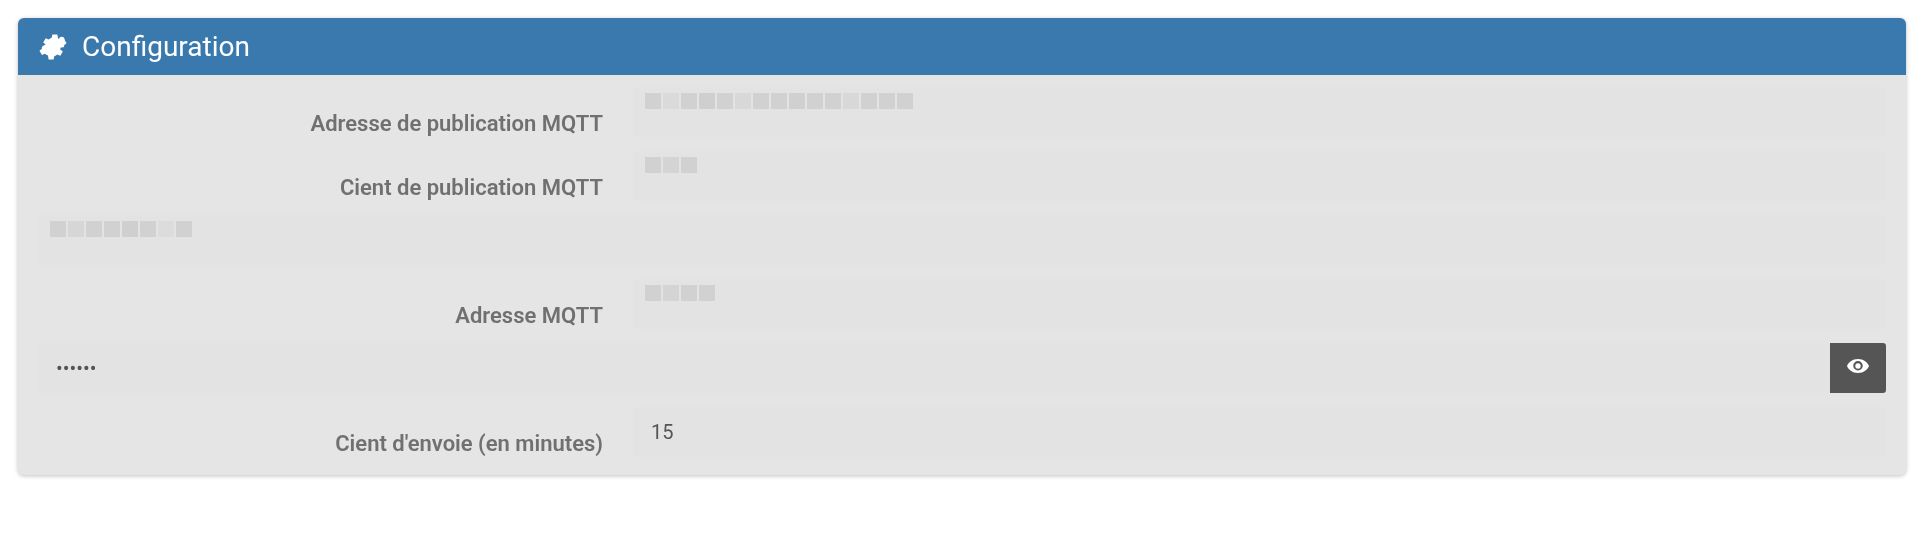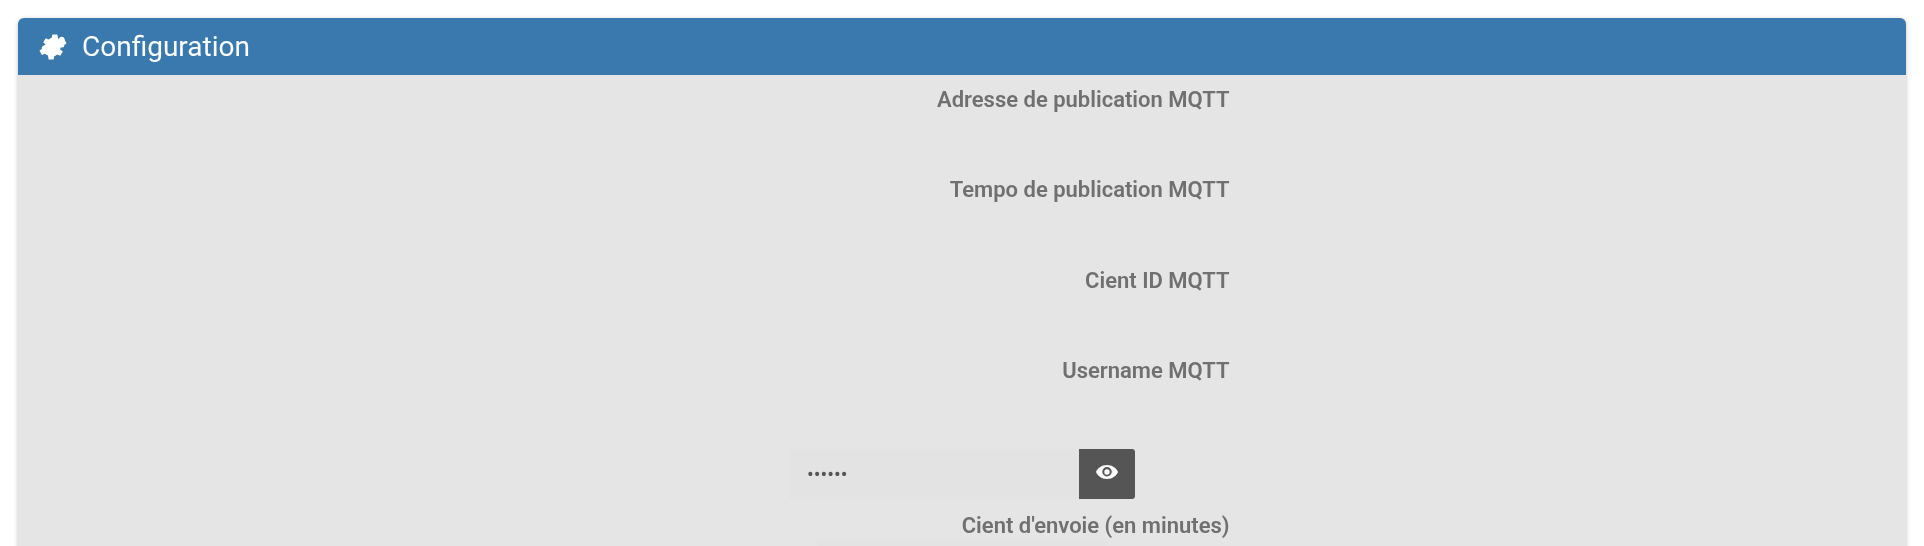--- a/index.html
+++ b/index.html
@@ -17,23 +17,22 @@
     padding: 12px 20px;
     display: flex;
     align-items: center;
     font-size: 28px;
     font-weight: 400;
   }
   .panel-header .icon { margin-right: 14px; display: inline-flex; }
   .panel-body { padding: 12px 20px 4px 20px; }
   .form-row {
     display: flex;
-    align-items: center;
+    align-items: flex-end;
     margin-bottom: 14px;
-    flex-direction: column;
   }
   .form-label {
     width: 595px;
     text-align: right;
     padding-right: 30px;
     color: #707070;
     font-size: 22px;
     font-weight: 600;
     display: flex;
     align-items: center;
@@ -122,52 +121,51 @@
               <span style="background:#d8d8d8"></span>
               <span></span>
               <span></span>
               <span></span>
           </div>
         </div>
       </div>
     </div>
 
     <div class="form-row">
-      <div class="form-label">Tempo de publication MQTT</div>
+      <div class="form-label">Cient de publication MQTT</div>
       <div class="form-field">
         <div class="blur-overlay">
           <div class="blur-pattern">
             <span></span>
               <span style="background:#d4d4d4"></span>
               <span></span>
           </div>
         </div>
       </div>
     </div>
 
     <div class="form-row">
-      <div class="form-label">Cient ID MQTT</div>
       <div class="form-field">
         <div class="blur-overlay">
           <div class="blur-pattern">
             <span></span>
               <span style="background:#d6d6d6"></span>
               <span></span>
               <span></span>
               <span style="background:#cfcfcf"></span>
               <span></span>
               <span style="background:#dcdcdc"></span>
               <span></span>
           </div>
         </div>
       </div>
     </div>
 
     <div class="form-row">
-      <div class="form-label">Username MQTT</div>
+      <div class="form-label">Adresse MQTT</div>
       <div class="form-field">
         <div class="blur-overlay">
           <div class="blur-pattern">
             <span></span>
               <span style="background:#d4d4d4"></span>
               <span></span>
               <span></span>
           </div>
         </div>
       </div>

